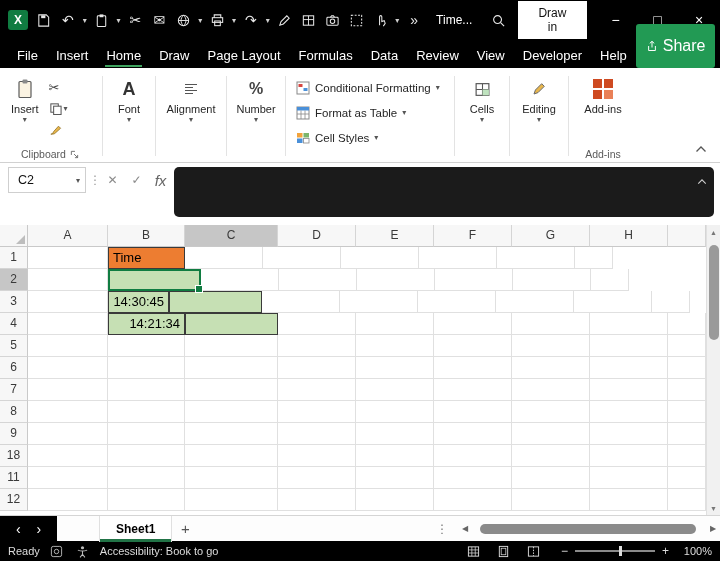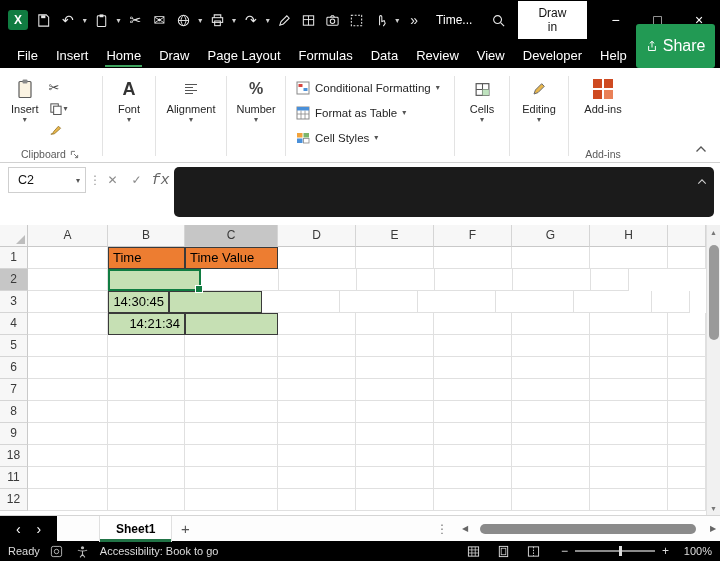--- a/index.html
+++ b/index.html
@@ -45,21 +45,21 @@
   .addins-ic i { background:#CE4A21; }
   .addins-ic i:last-child { background:#E98057; }
   .collapse-chevron { position:absolute; right:10px; bottom:6px; width:18px; height:14px; display:flex; align-items:center; justify-content:center; }
 
   
   .fbar { height:62px; background:#fff; display:flex; align-items:flex-start; padding:4px 6px 0 8px; gap:3px; flex:0 0 auto; }
   .namebox { width:78px; height:26px; border:1px solid #CFCFCF; display:flex; align-items:center; padding:0 5px 0 9px; font-size:12.5px; color:#111; }
   .namebox .nb-caret { margin-left:auto; font-size:8px; color:#555; }
   .fbar-dots { color:#9a9a9a; font-size:12px; width:10px; text-align:center; line-height:26px; }
   .fbtn { width:21px; height:26px; display:flex; align-items:center; justify-content:center; color:#8a8a8a; font-size:12px; }
-  .fbtn.fx { font-style:italic; font-family:Liberation Mono, monospace; font-size:15px; color:#666; }
+  .fbtn.fx { font-style:italic; font-family:Liberation Sans, sans-serif; font-size:15px; color:#666; }
   .finput { flex:1; height:50px; background:#1B1B1B; border-radius:5px; position:relative; }
   .finput .fchev { position:absolute; top:4px; right:7px; }
 
   
   .gridwrap { height:290px; display:flex; flex:0 0 auto; background:#fff; }
   .grid { width:706px; overflow:hidden; }
   .g-row { display:flex; height:22px; }
   .g-corner { width:28px; height:22px; background:#F7F7F7; border-right:1px solid #C9C9C9; border-bottom:1px solid #C9C9C9; position:relative; }
   .g-corner .tri { position:absolute; right:2px; bottom:2px; width:0; height:0; border-left:9px solid transparent; border-bottom:9px solid #BDBDBD; }
   .g-colhead { height:22px; background:#F7F7F7; border-right:1px solid #D5D5D5; border-bottom:1px solid #C9C9C9; font-size:12px; color:#3a3a3a; text-align:center; line-height:21px; }
@@ -397,21 +397,20 @@
           <div class="g-colhead" style="width:78px">E</div>
           <div class="g-colhead" style="width:78px">F</div>
           <div class="g-colhead" style="width:78px">G</div>
           <div class="g-colhead" style="width:78px">H</div>
           <div class="g-colhead" style="width:38px"></div>
         </div>
         <div class="g-row">
           <div class="g-rowhead">1</div>
           <div class="g-cell" style="width:80px"></div>
           <div class="g-cell bg-orange bordered" style="width:77px;text-align:left">Time</div>
-          <div class="g-cell bg-orange bordered" style="width:93px;text-align:left">Time Value</div>
           <div class="g-cell" style="width:78px"></div>
           <div class="g-cell" style="width:78px"></div>
           <div class="g-cell" style="width:78px"></div>
           <div class="g-cell" style="width:78px"></div>
           <div class="g-cell" style="width:78px"></div>
           <div class="g-cell" style="width:38px"></div>
         </div>
         <div class="g-row">
           <div class="g-rowhead hl">2</div>
           <div class="g-cell" style="width:80px"></div>

